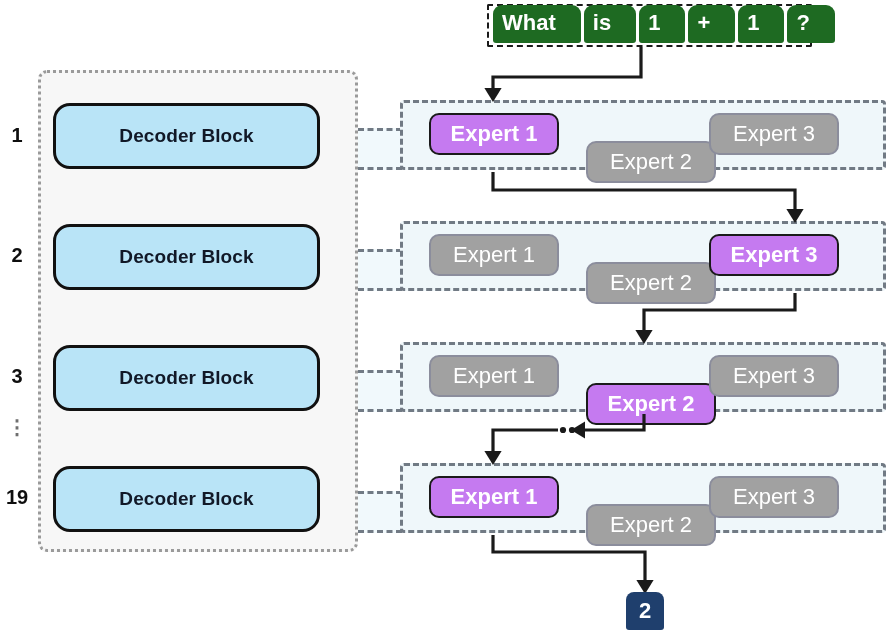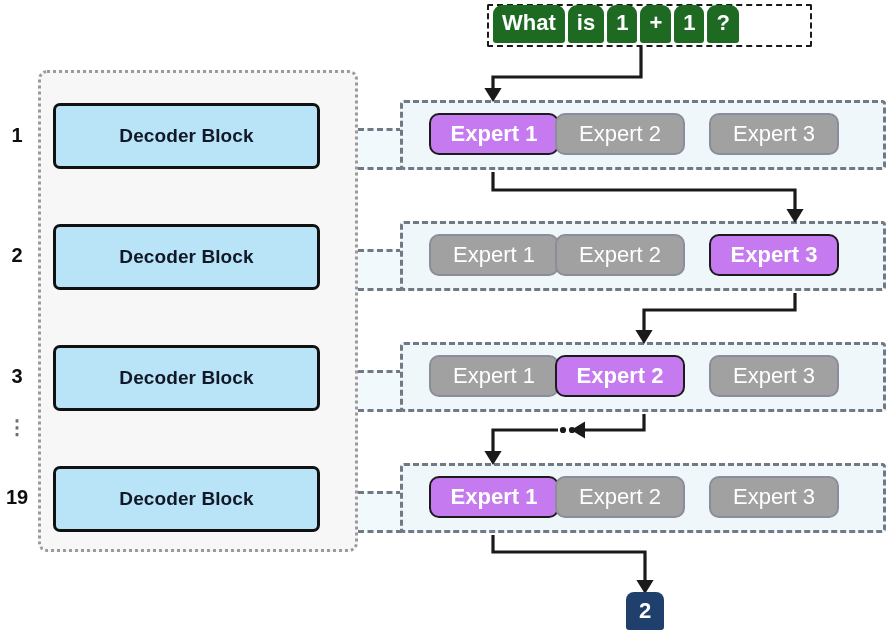--- a/index.html
+++ b/index.html
@@ -36,21 +36,21 @@
     display: flex;
     gap: 3px;
     align-items: flex-start;
   }
   .token {
     background: #1e6a22;
     color: #ffffff;
     font-size: 22px;
     font-weight: 700;
     line-height: 1;
-    padding: 7px 9px 9px 9px;
+    padding: 7px 25px 9px 9px;
     border-radius: 9px 9px 3px 3px;
     text-align: center;
     white-space: nowrap;
   }
   
   #decoder-stack {
     position: absolute;
     left: 38px;
     top: 70px;
     width: 320px;
@@ -82,21 +82,21 @@
     letter-spacing: 0;
   }
   .layer-dots span { display: block; }
   .decoder-block {
     position: absolute;
     left: 53px;
     width: 267px;
     height: 66px;
     background: #b9e4f7;
     border: 3px solid #111111;
-    border-radius: 7px;
+    border-radius: 17px;
     box-sizing: border-box;
     display: flex;
     align-items: center;
     justify-content: center;
     font-size: 19px;
     font-weight: 700;
     color: #111827;
     letter-spacing: .1px;
   }
   
@@ -139,21 +139,21 @@
     background: #a1a1a1;
     border: 2px solid #8b8d9c;
     font-weight: 400;
   }
   .expert-box.on {
     background: #c57af0;
     border: 2px solid #1b1b1b;
     font-weight: 700;
   }
   .slot0 { left: 26px; }
-  .slot1 { left: 152px; }
+  .slot1 { left: 183px; margin-top: 28px; }
   .slot2 { left: 306px; text-align: center; }
   
   #wire-layer {
     position: absolute;
     left: 0;
     top: 0;
     width: 894px;
     height: 630px;
     pointer-events: none;
   }

